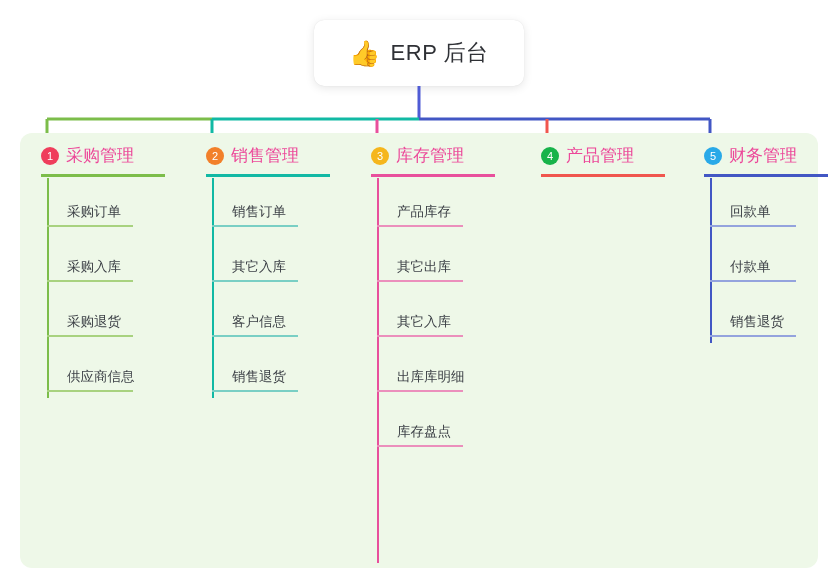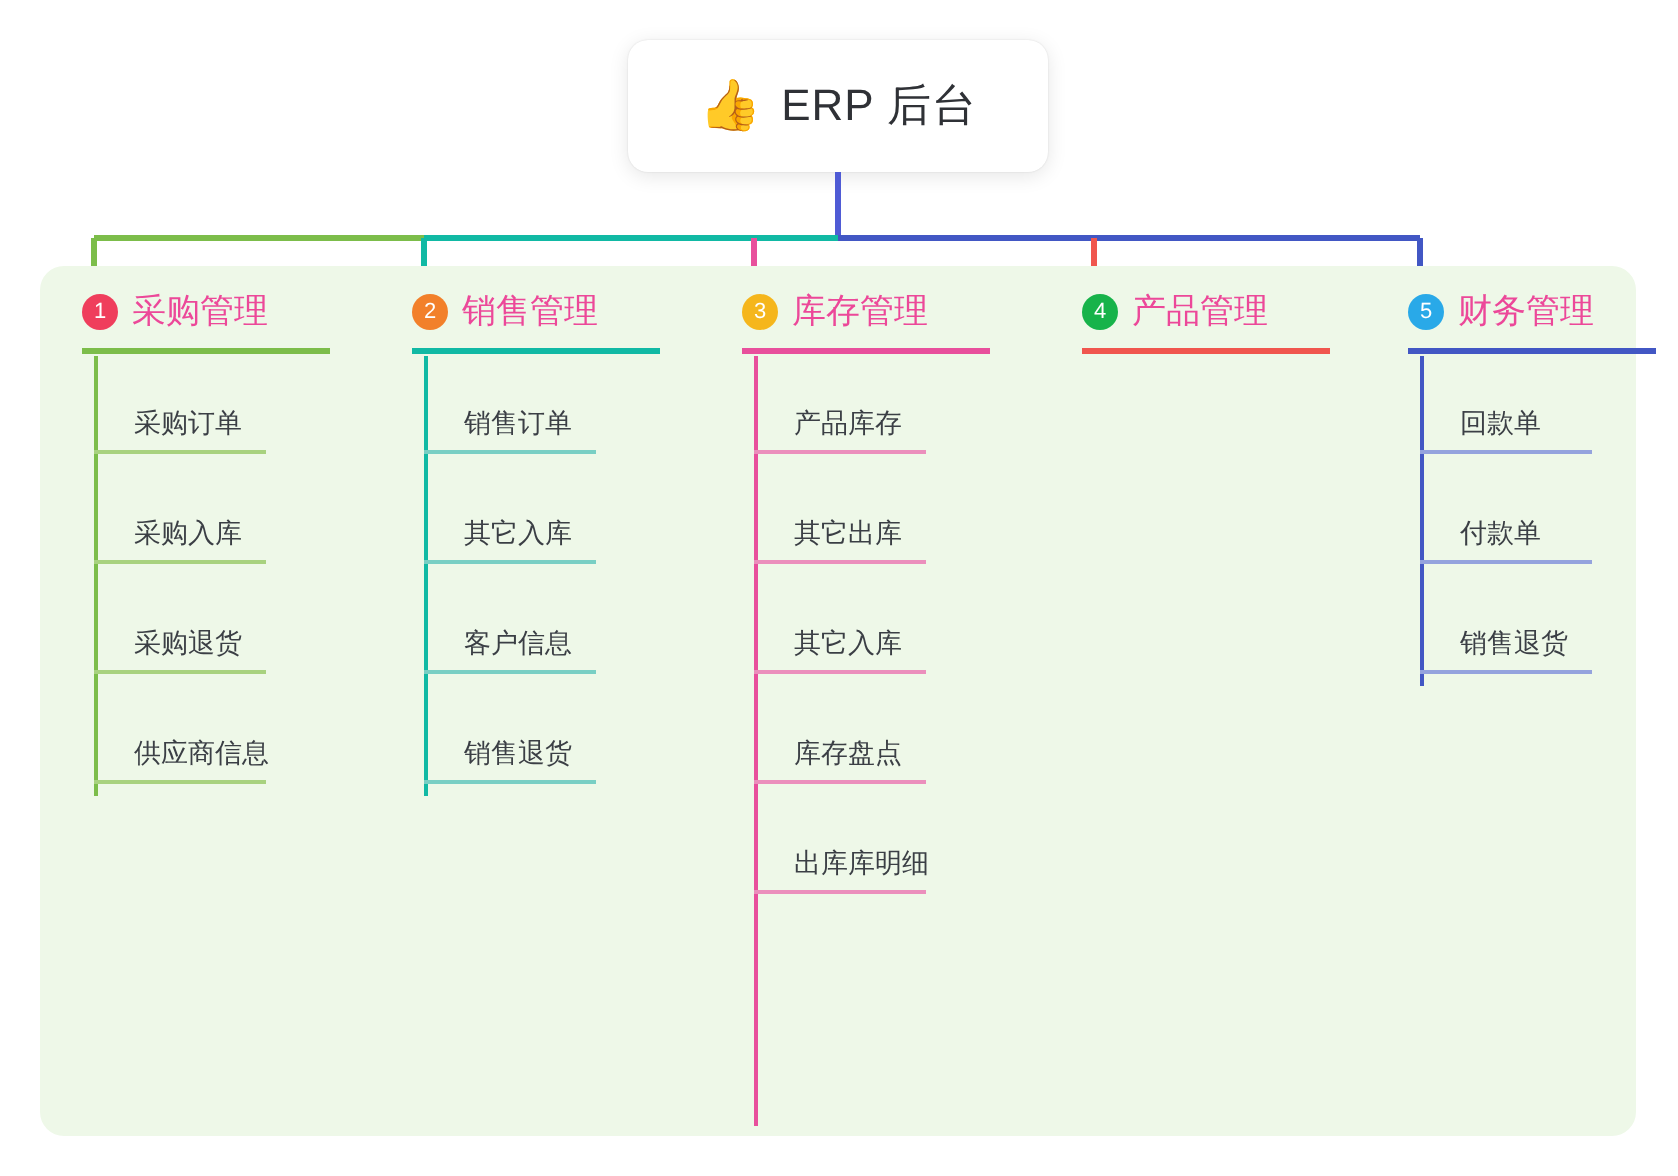--- a/index.html
+++ b/index.html
@@ -239,25 +239,25 @@
           </div>
           <div class="leaf">
             <span class="leaf-label">其它出库</span>
             <div class="leaf-rule" style="background: rgb(235, 143, 188);"></div>
           </div>
           <div class="leaf">
             <span class="leaf-label">其它入库</span>
             <div class="leaf-rule" style="background: rgb(235, 143, 188);"></div>
           </div>
           <div class="leaf">
+            <span class="leaf-label">出库库明细</span>
+            <div class="leaf-rule" style="background: rgb(235, 143, 188);"></div>
+          </div>
+          <div class="leaf">
             <span class="leaf-label">库存盘点</span>
-            <div class="leaf-rule" style="background: rgb(235, 143, 188);"></div>
-          </div>
-          <div class="leaf">
-            <span class="leaf-label">出库库明细</span>
             <div class="leaf-rule" style="background: rgb(235, 143, 188);"></div>
           </div>
         </div>
       </div>
       <div class="column" style="left: 500px;">
         <div class="col-head">
           <span class="badge" style="background: rgb(23, 179, 74);">4</span>
           <span class="col-title">产品管理</span>
         </div>
         <div class="col-rule" style="background: rgb(240, 86, 78);"></div>

